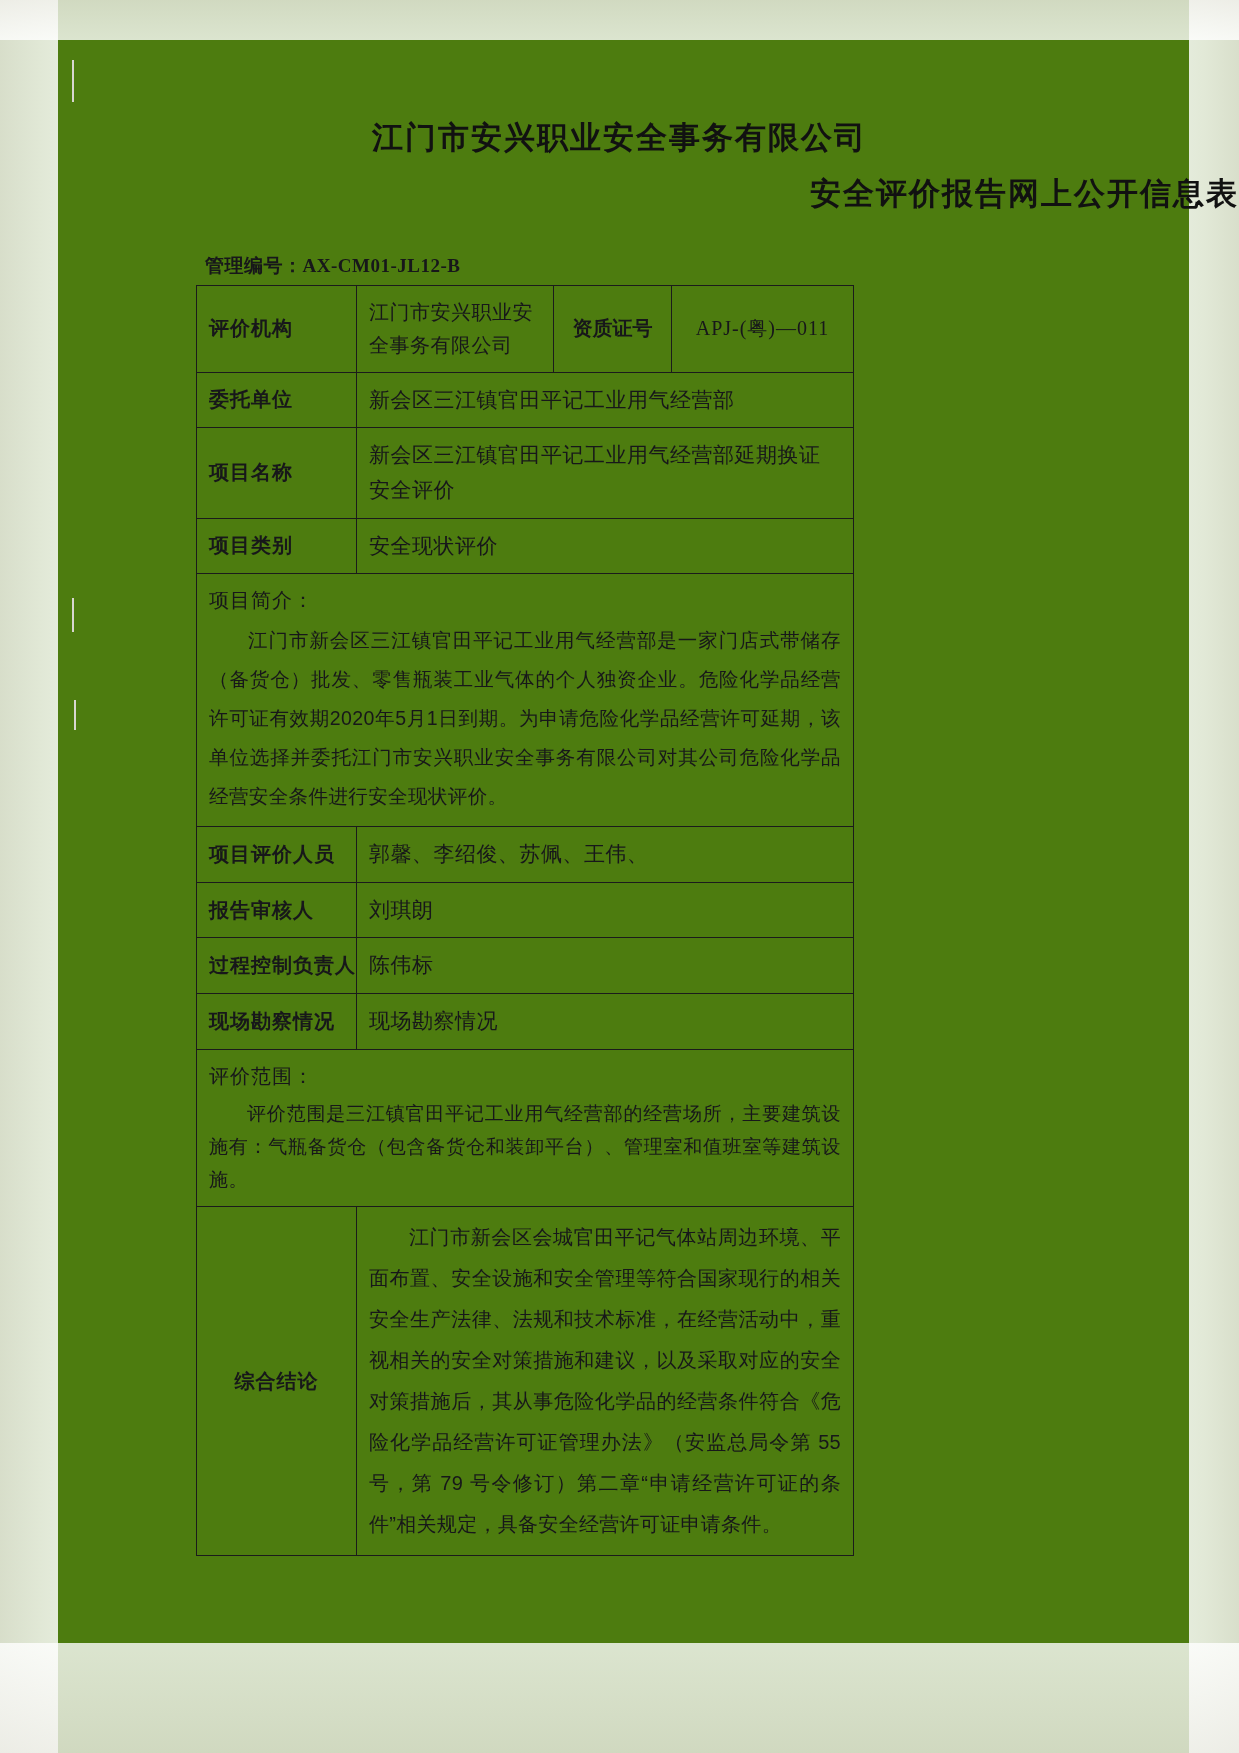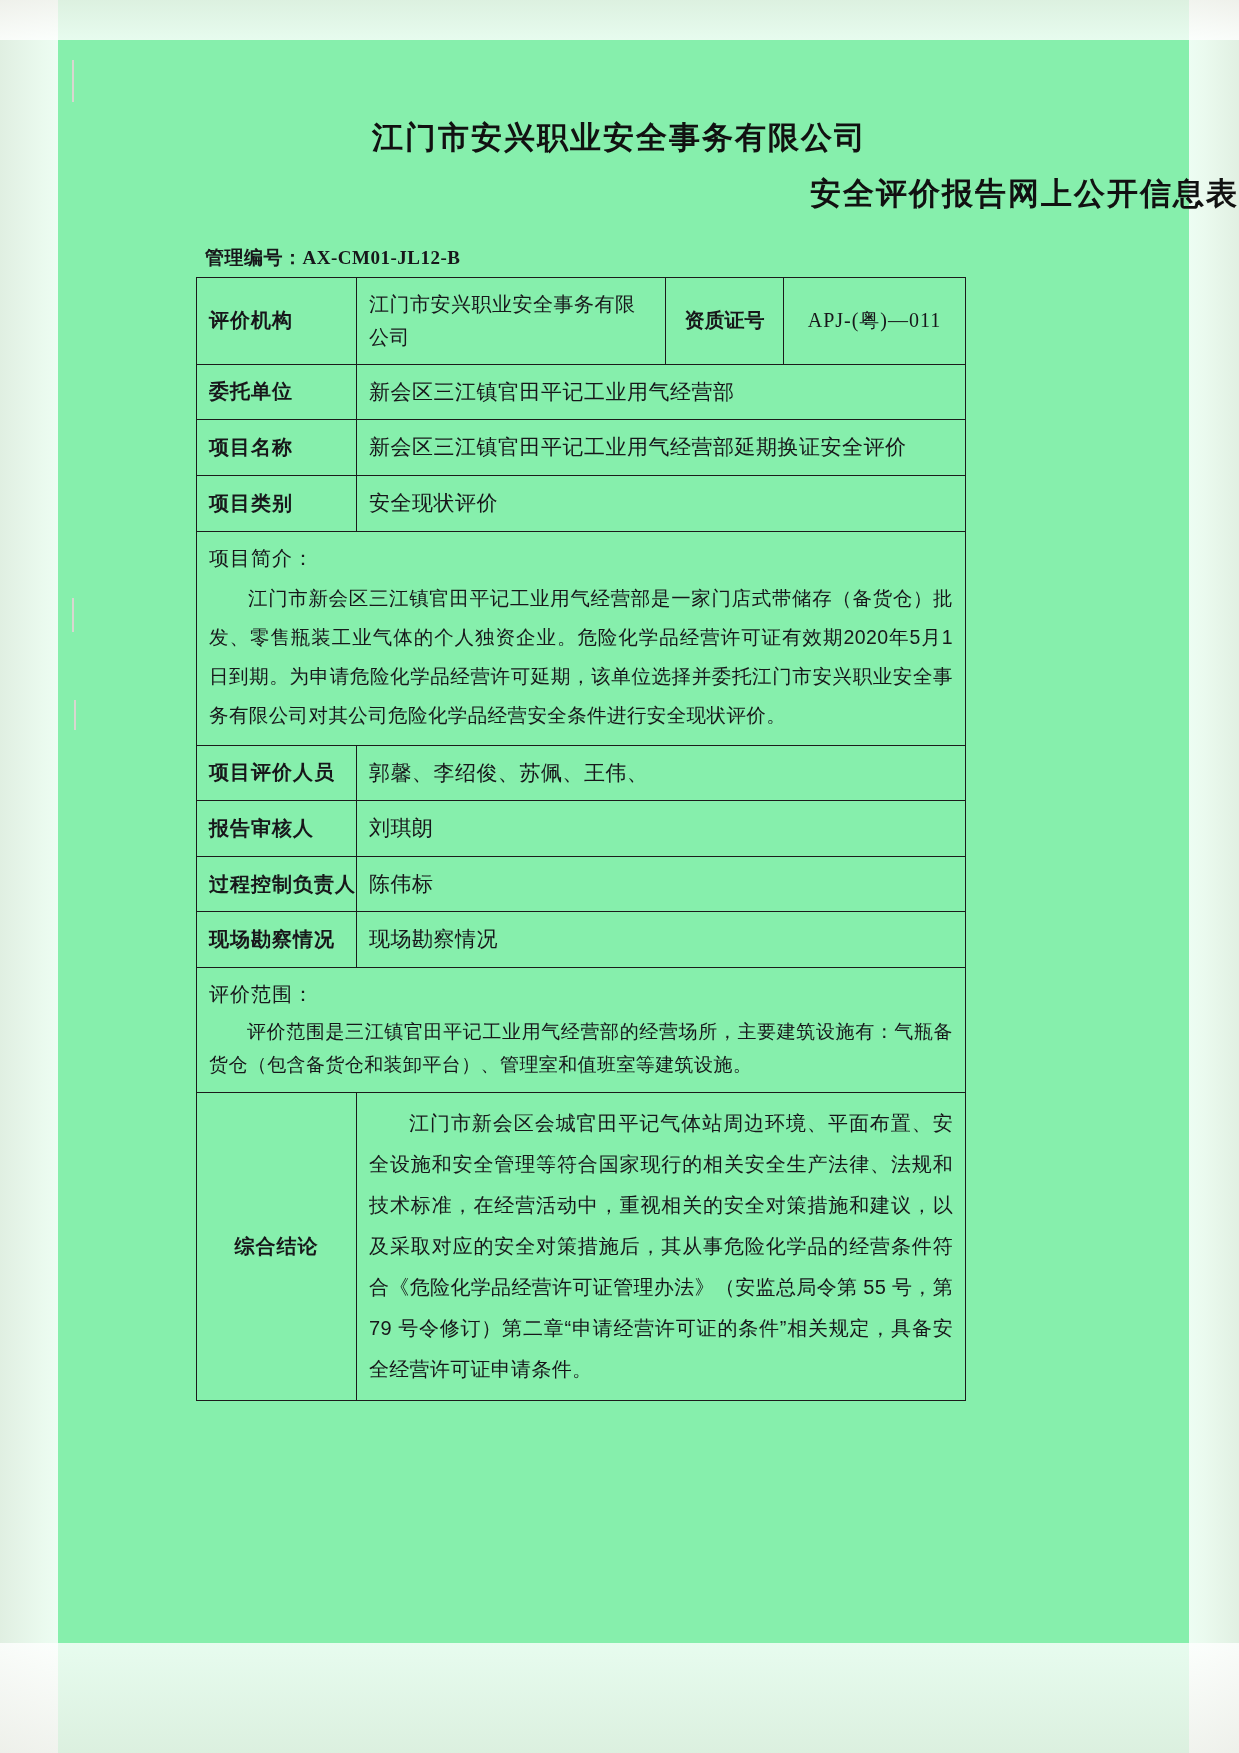--- a/index.html
+++ b/index.html
@@ -11,21 +11,21 @@
     width: 1239px;
     height: 1753px;
     position: relative;
     font-family: "Liberation Serif", "DejaVu Serif", serif;
     color: #17171a;
     overflow: hidden;
   }
   .page {
     position: absolute;
     inset: 0;
-    background: #86efac;
+    background: #4d7c0f;
   }
   
   .scan-edge-left {
     position: absolute;
     left: 0; top: 0; bottom: 0; width: 58px;
     background: linear-gradient(to right, #f0efeb 0%, #fbfbf9 70%, #ffffff 100%);
     opacity: .85;
   }
   .scan-edge-right {
     position: absolute;
@@ -75,33 +75,33 @@
     font-weight: bold;
     font-size: 31px;
     letter-spacing: 2px;
     line-height: 1.3;
     margin-top: 16px;
     color: #111;
     text-align: right;
   }
 
   .admin-no {
-    margin: 30px 0 6px 205px;
+    margin: 38px 0 6px 205px;
     font-size: 19px;
     font-weight: bold;
     letter-spacing: .5px;
   }
   .admin-no .val {
     font-weight: bold;
     font-family: "Liberation Serif", serif;
   }
 
   table.info {
     border-collapse: collapse;
-    width: 770px;
+    width: 658px;
     margin-left: 196px;
     table-layout: fixed;
   }
   table.info td {
     border: 1.6px solid #1b1b1b;
     vertical-align: middle;
     padding: 10px 12px;
     font-size: 20px;
     line-height: 1.65;
   }

